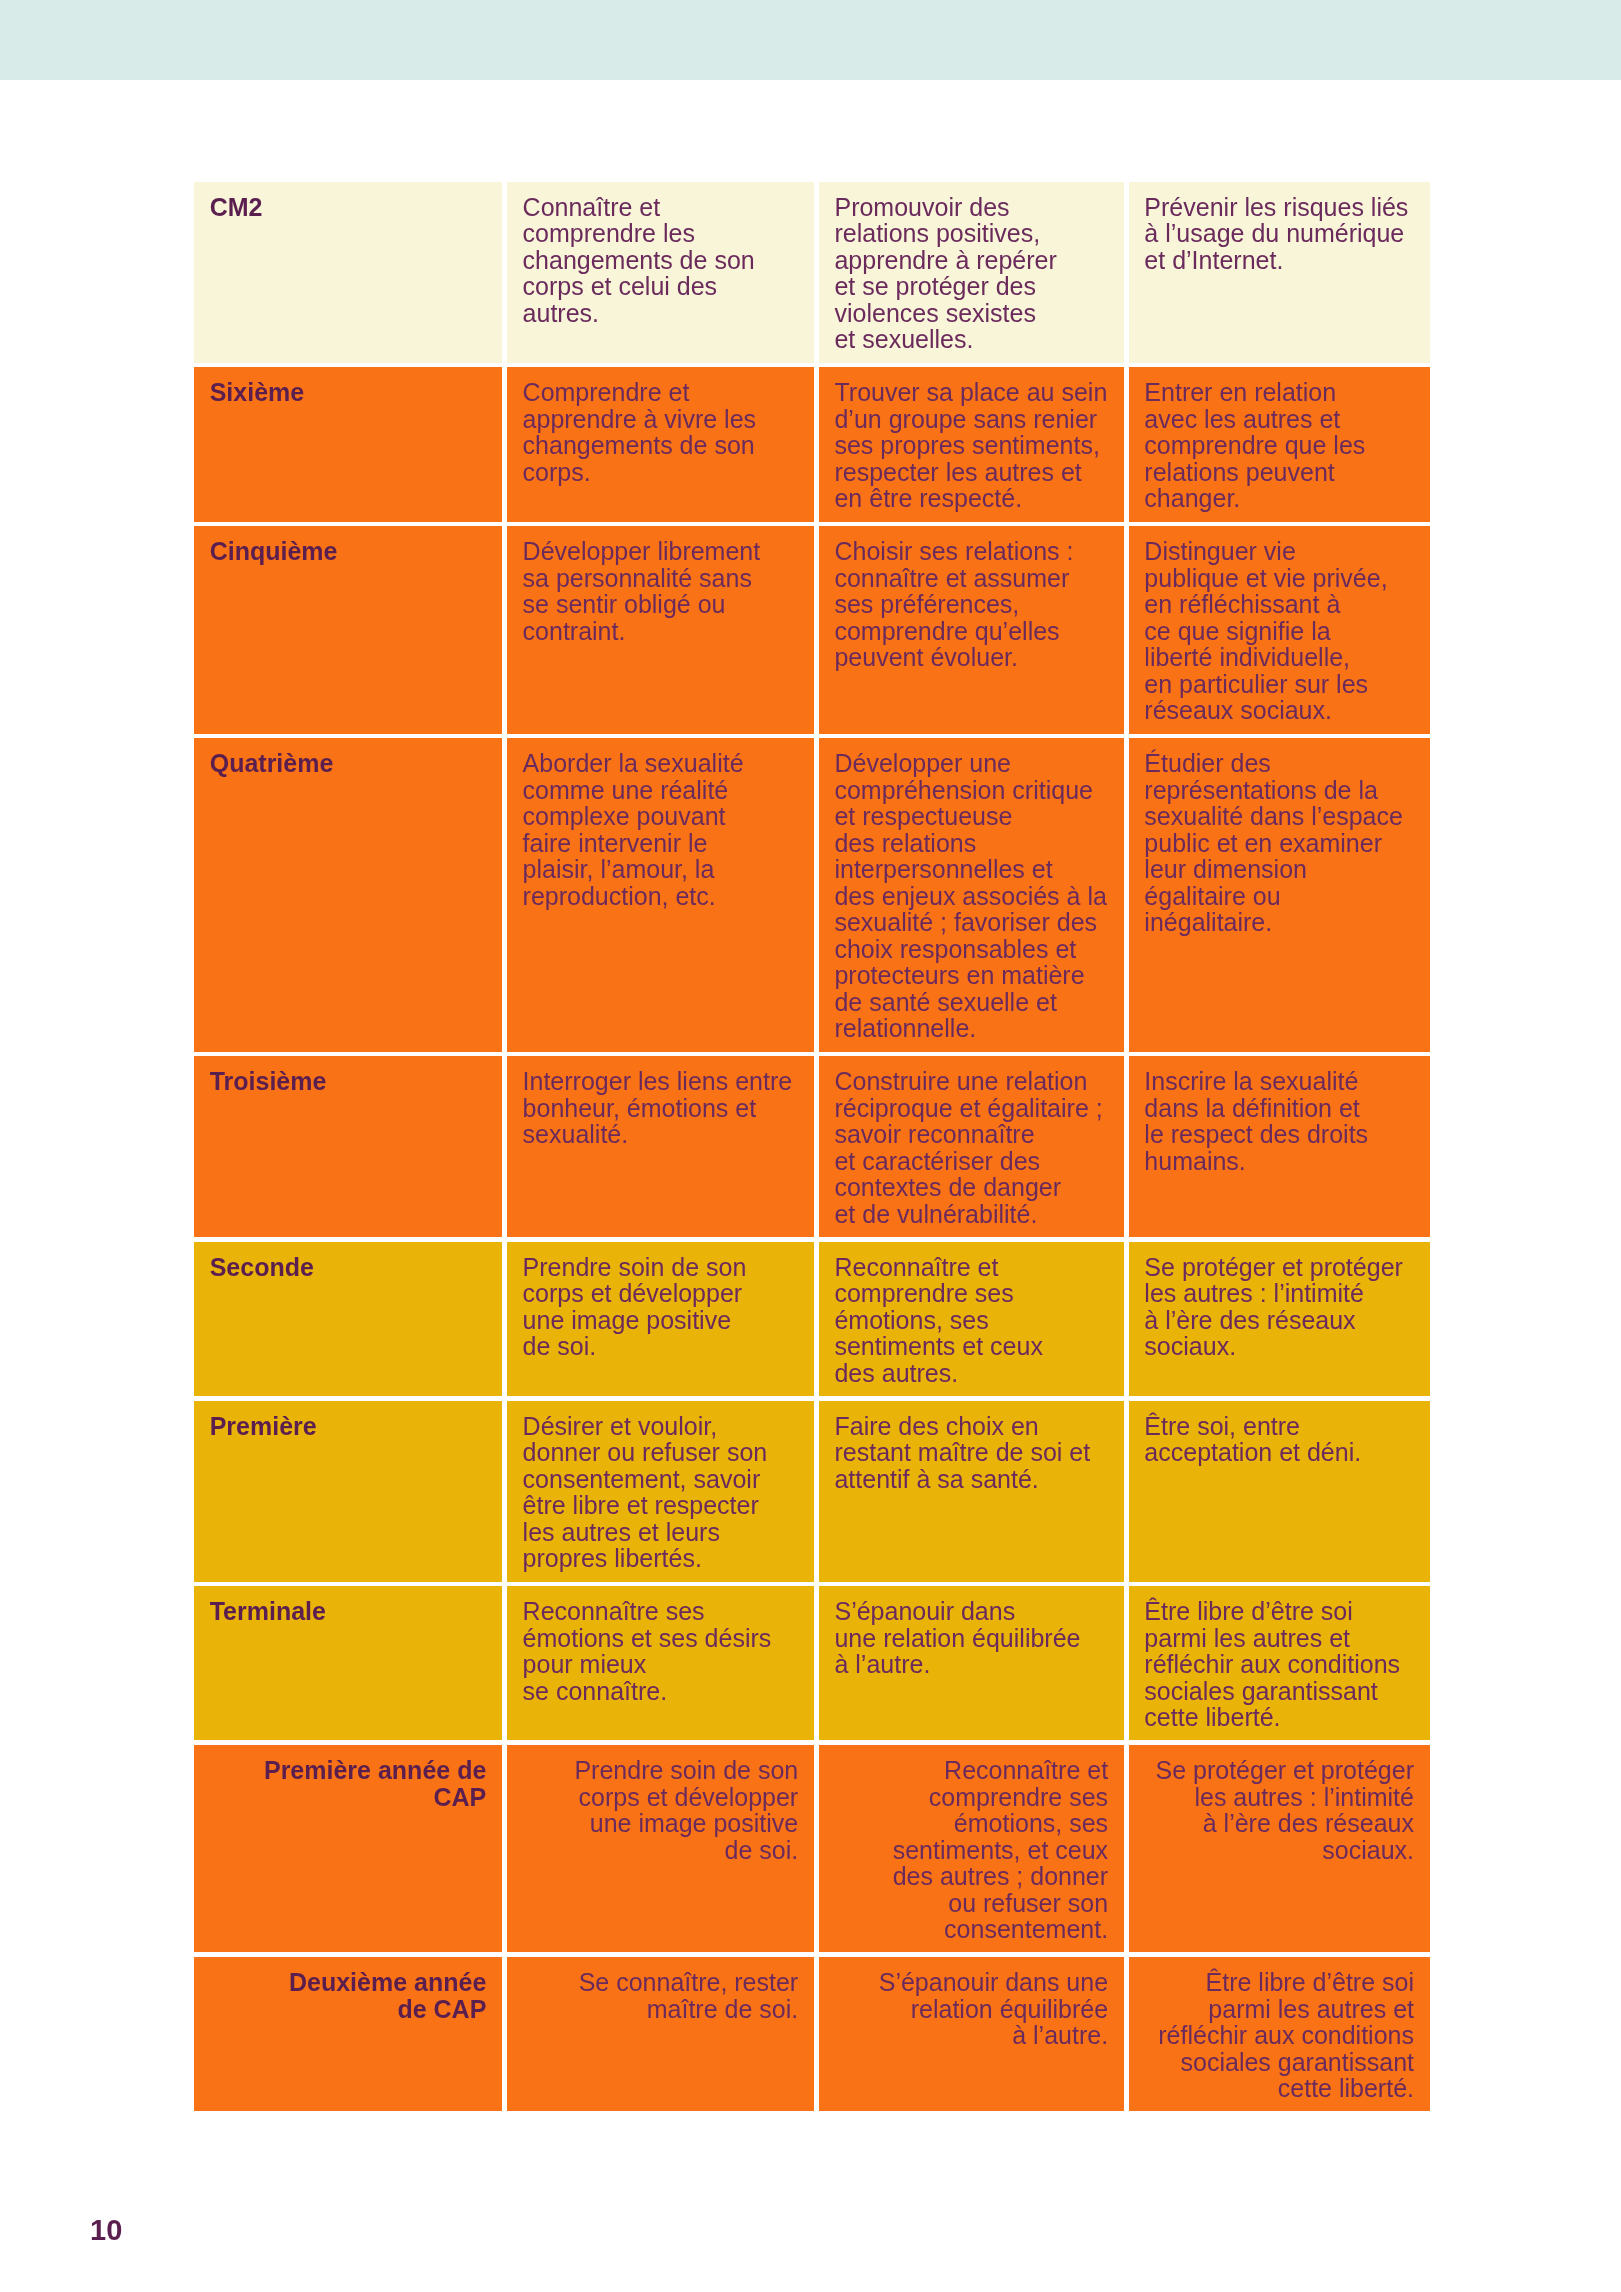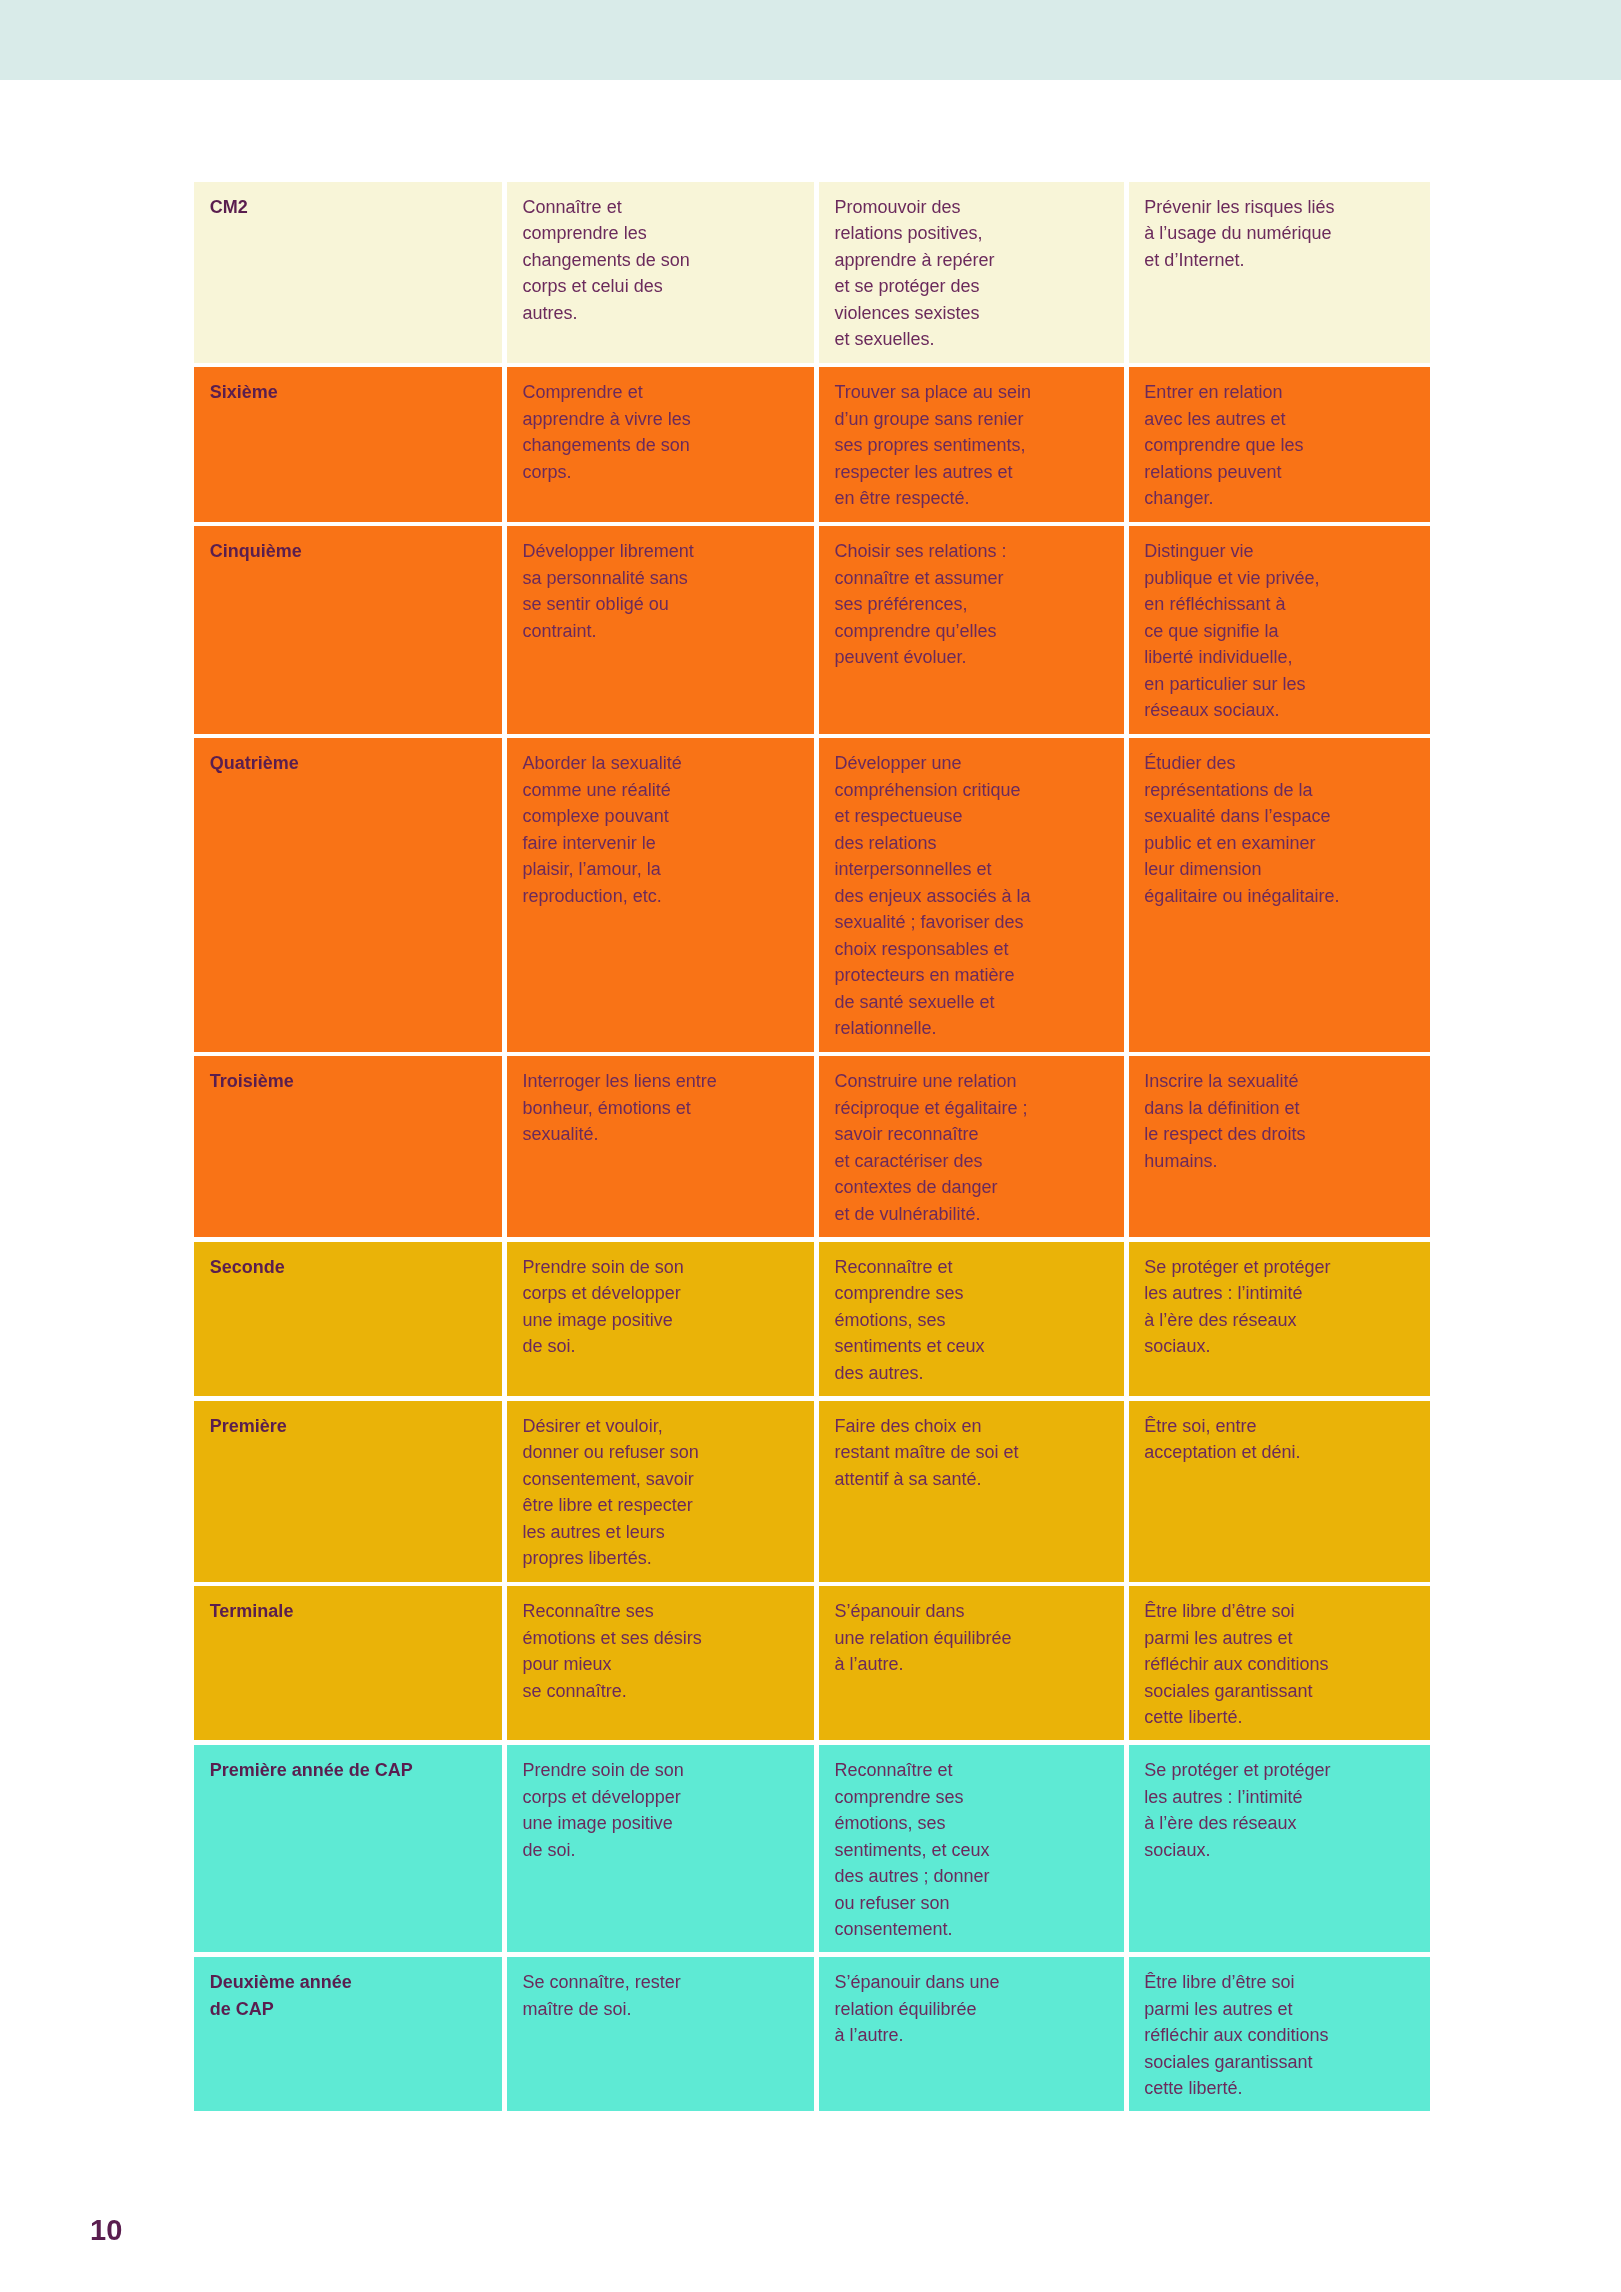--- a/index.html
+++ b/index.html
@@ -31,34 +31,34 @@
     flex-direction: column;
     gap: 4.9px;
   }
   .row {
     display: grid;
     grid-template-columns: 308px 307px 305px 301px;
     gap: 4.9px;
   }
   .cell {
     padding: 11.8px 15.7px 9.8px 15.7px;
-    font-size: 18px;
+    font-size: 25px;
     line-height: 26.5px;
     color: #6b2a5c;
     white-space: pre-line;
     box-sizing: border-box;
   }
   .level-cell {
     font-weight: bold;
     color: #5a1e4f;
   }
   .tone-yellow .cell   { background: #f8f5d8; }
   .tone-peach .cell    { background: #f97316; }
   .tone-lavender .cell { background: #eab308; }
-  .tone-blue .cell     { background: #5eead4; }
+  .tone-blue .cell     { background: #f97316; text-align: right; }
   .page-number {
     position: absolute;
     left: 90px;
     top: 2217px;
     font-size: 29px;
     line-height: 27.4px;
     font-weight: bold;
     color: #5a1e4f;
   }
 </style>

